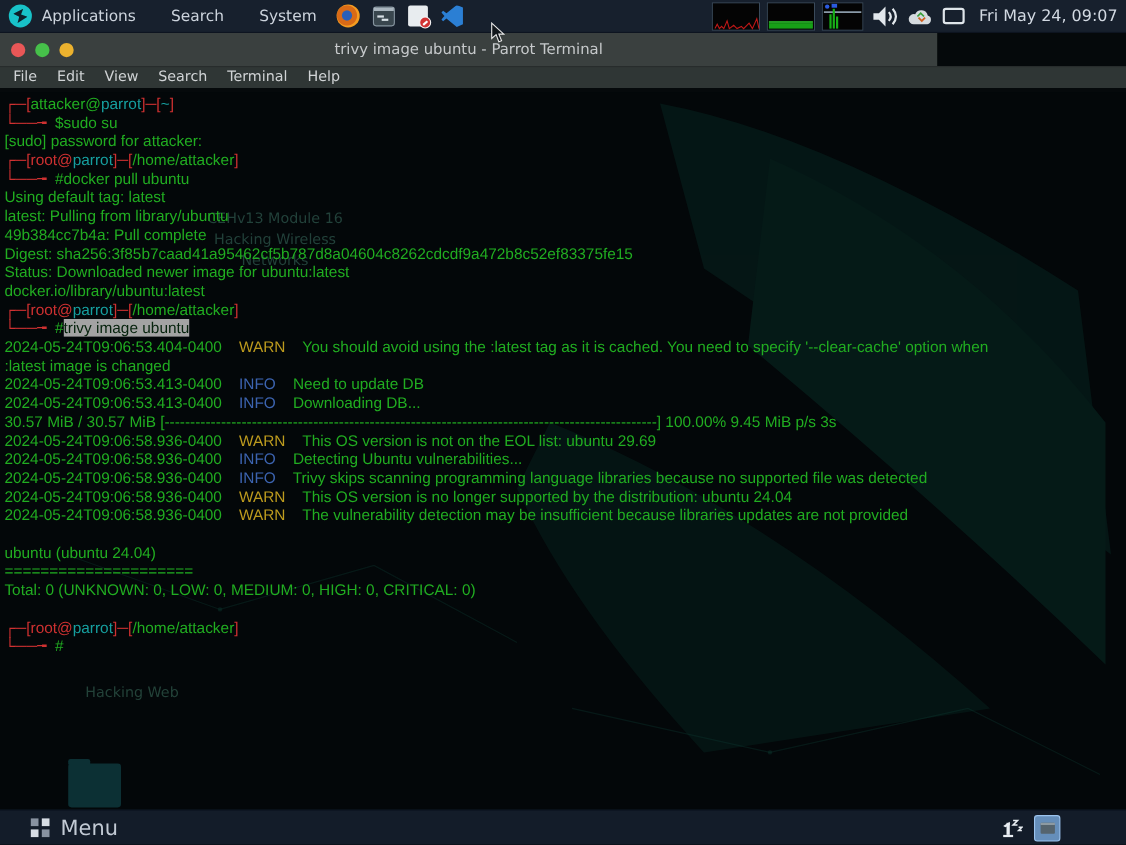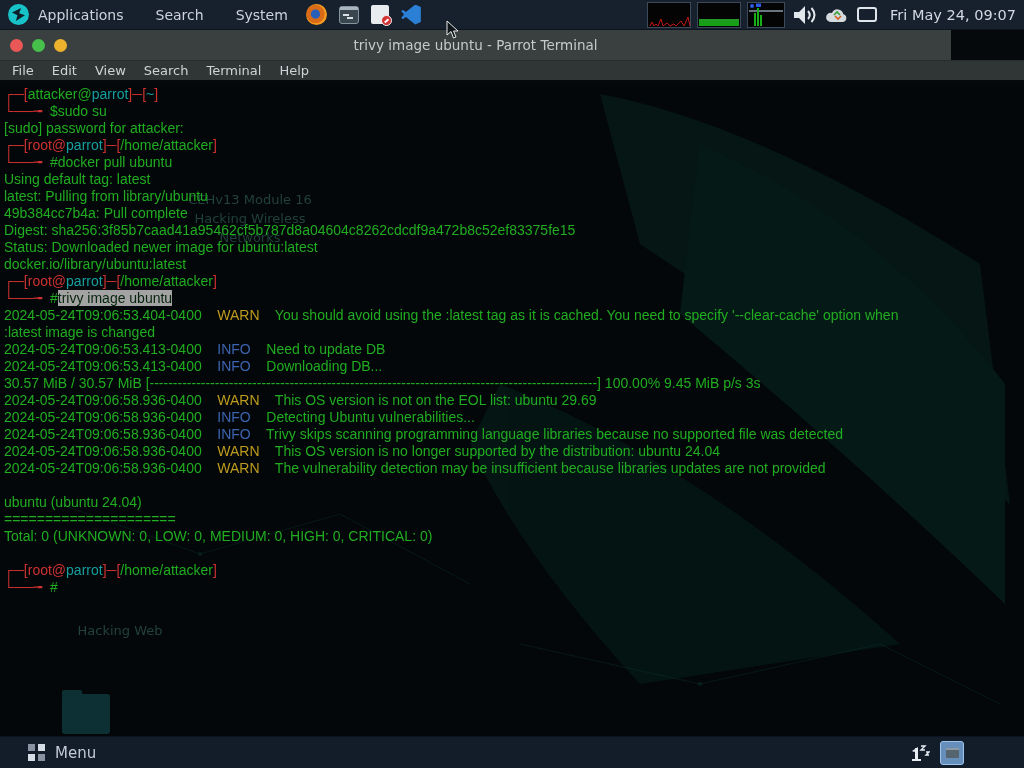--- a/index.html
+++ b/index.html
@@ -19,21 +19,21 @@
   .icon-term-launch::after{content:"";position:absolute;left:3px;top:7px;width:6px;height:2px;background:#d8e0e6;box-shadow:4px 3px 0 #d8e0e6}
   .icon-editor{width:18px;height:19px;background:#e8ecef;border-radius:2px;position:relative}
   .icon-editor .badge{position:absolute;right:-3px;bottom:-2px;width:11px;height:11px;border-radius:50%;background:#d23333;border:1px solid #f3f5f7;box-sizing:border-box}
   .icon-editor .badge::after{content:"";position:absolute;left:2px;top:4px;width:5px;height:1.6px;background:#fff;transform:rotate(-40deg)}
   .icon-vscode{width:20px;height:20px;background:#2b7fd4;clip-path:polygon(72% 0%,100% 12%,100% 88%,72% 100%,25% 62%,10% 74%,2% 66%,16% 50%,2% 34%,10% 26%,25% 38%)}
   .tray{margin-left:auto;display:flex;align-items:center;gap:6px;padding-right:8px}
   .graph{width:44px;height:26px;display:block}
   .clock{color:#d2d9e2;font-size:14.5px;margin-left:6px;white-space:nowrap}
 
   
-  .titlebar{position:absolute;top:30px;left:0;width:951px;height:30px;background:#3a403f;z-index:20}
+  .titlebar{position:absolute;top:30px;left:0;width:852px;height:30px;background:#3a403f;z-index:20}
   .traffic{position:absolute;left:10px;top:9px;display:flex;gap:9px}
   .tl{width:13px;height:13px;border-radius:50%}
   .tl.close{background:#e95757}.tl.min{background:#46c04a}.tl.max{background:#ecb22e}
   .win-title{position:absolute;left:0;right:0;top:0;height:30px;line-height:30px;text-align:center;color:#c6c9cb;font-size:13.5px}
   .menubar{position:absolute;top:60px;left:0;width:1024px;height:20px;background:#2f3635;display:flex;align-items:center;gap:18px;padding-left:12px;box-sizing:border-box;z-index:20;border-top:1px solid #272c2c}
   .mb-item{color:#d0d3d5;font-size:13px;cursor:default}
 
   .termbody{position:absolute;top:84px;left:0;width:1024px;height:652px;background:#030709;overflow:hidden;z-index:10}
   .term-text{position:absolute;left:4px;top:2px;z-index:3}
   .term-line{height:17px;line-height:17px;font-family:Liberation Sans, sans-serif;font-size:14px;white-space:pre}
@@ -52,21 +52,21 @@
   .desk-folder{position:absolute;left:62px;top:610px;width:48px;height:40px;background:#0c3034;border-radius:3px;z-index:2}
   .desk-folder::before{content:"";position:absolute;left:0;top:-4px;width:20px;height:5px;background:#0c3034;border-radius:2px 2px 0 0}
 
   
   .taskbar{position:absolute;left:0;bottom:0;width:1024px;height:32px;background:#131c29;z-index:40;display:flex;align-items:center;border-top:1px solid #0c1320;box-sizing:border-box}
   .menu-btn{display:flex;align-items:center;gap:10px;padding:0 16px 0 28px;height:100%}
   .grid-icon{width:17px;height:17px;display:grid;grid-template-columns:7px 7px;grid-template-rows:7px 7px;gap:3px}
   .grid-icon i{display:block}
   .grid-icon i:nth-child(1){background:#8892a0}.grid-icon i:nth-child(2){background:#d7dde4}
   .grid-icon i:nth-child(3){background:#d7dde4}.grid-icon i:nth-child(4){background:#8892a0}
-  .menu-label{color:#c2cad4;font-size:15px}
+  .menu-label{color:#c2cad4;font-size:19px}
   .task-btn{display:flex;align-items:center;gap:10px;height:100%;padding:0 14px;margin-left:14px;border-bottom:3px solid #4f9cf0;box-sizing:border-box;background:rgba(255,255,255,0.03);min-width:180px}
   .task-icon{width:15px;height:13px;background:#5d6a70;border-radius:2px;position:relative}
   .task-icon::before{content:"";position:absolute;left:0;top:0;width:100%;height:3px;background:#9aa6ac}
   .task-label{color:#d8dee6;font-size:14px;white-space:nowrap}
   .tb-right{margin-left:auto;display:flex;align-items:center;gap:10px;padding-right:60px}
   .pager{width:24px;height:24px;border-radius:3px;background:rgba(130,180,235,0.75);border:1px solid #9cc4ef;box-sizing:border-box;position:relative}
   .pager::before{content:"";position:absolute;left:5px;top:6px;width:13px;height:10px;background:#55646e;border-radius:1px}
   .pager::after{content:"";position:absolute;left:5px;top:6px;width:13px;height:2.5px;background:#8d9aa2}
 
   .cursor{position:absolute;left:446px;top:20px;z-index:99}

